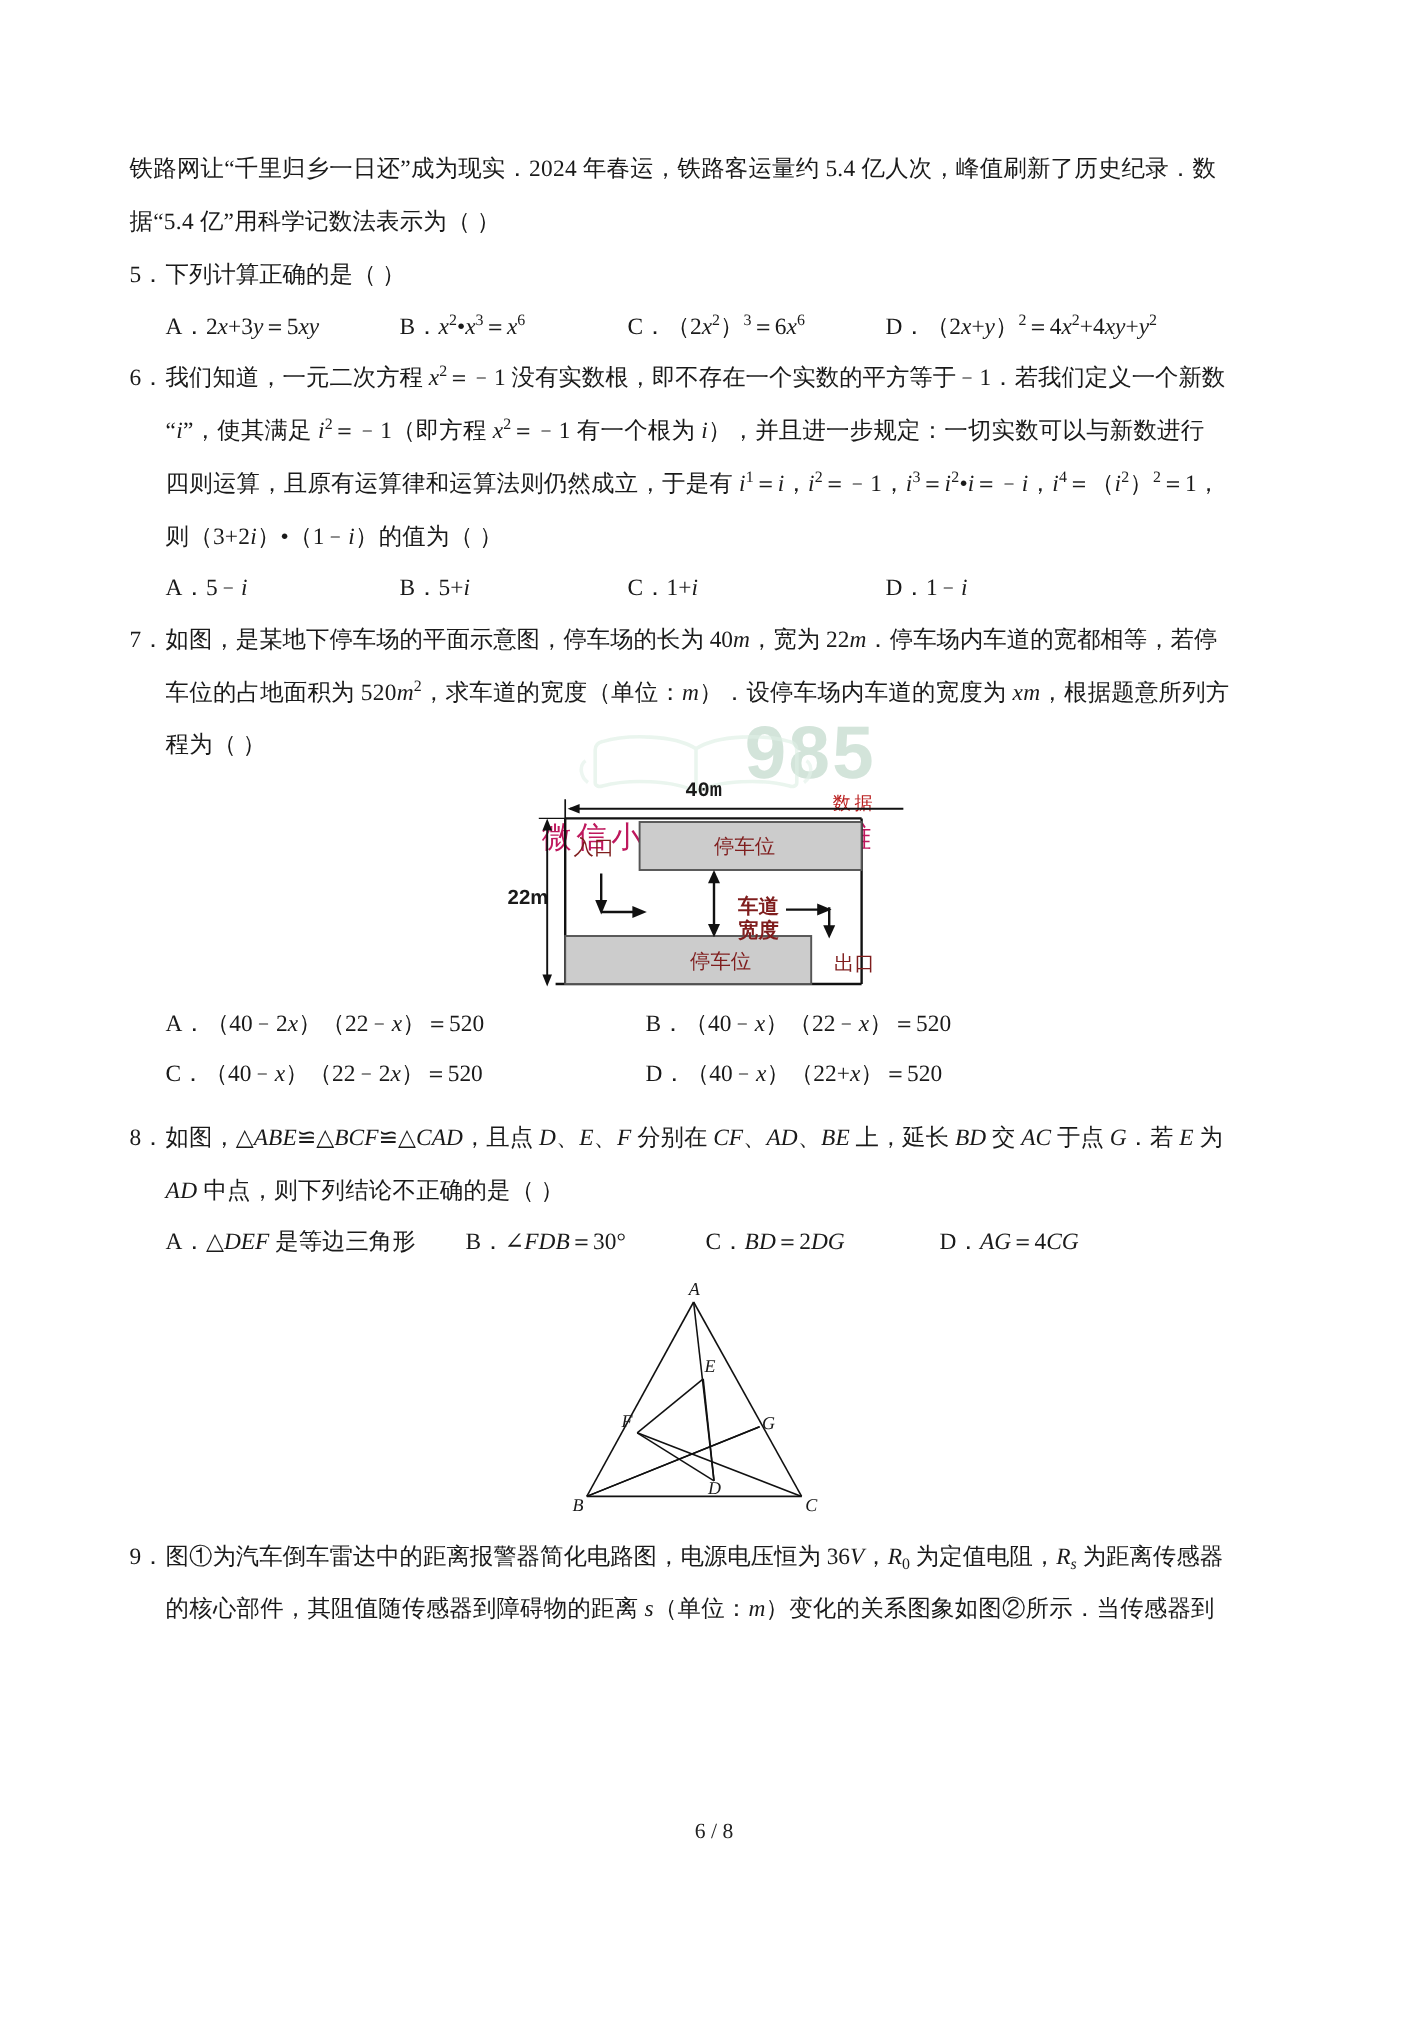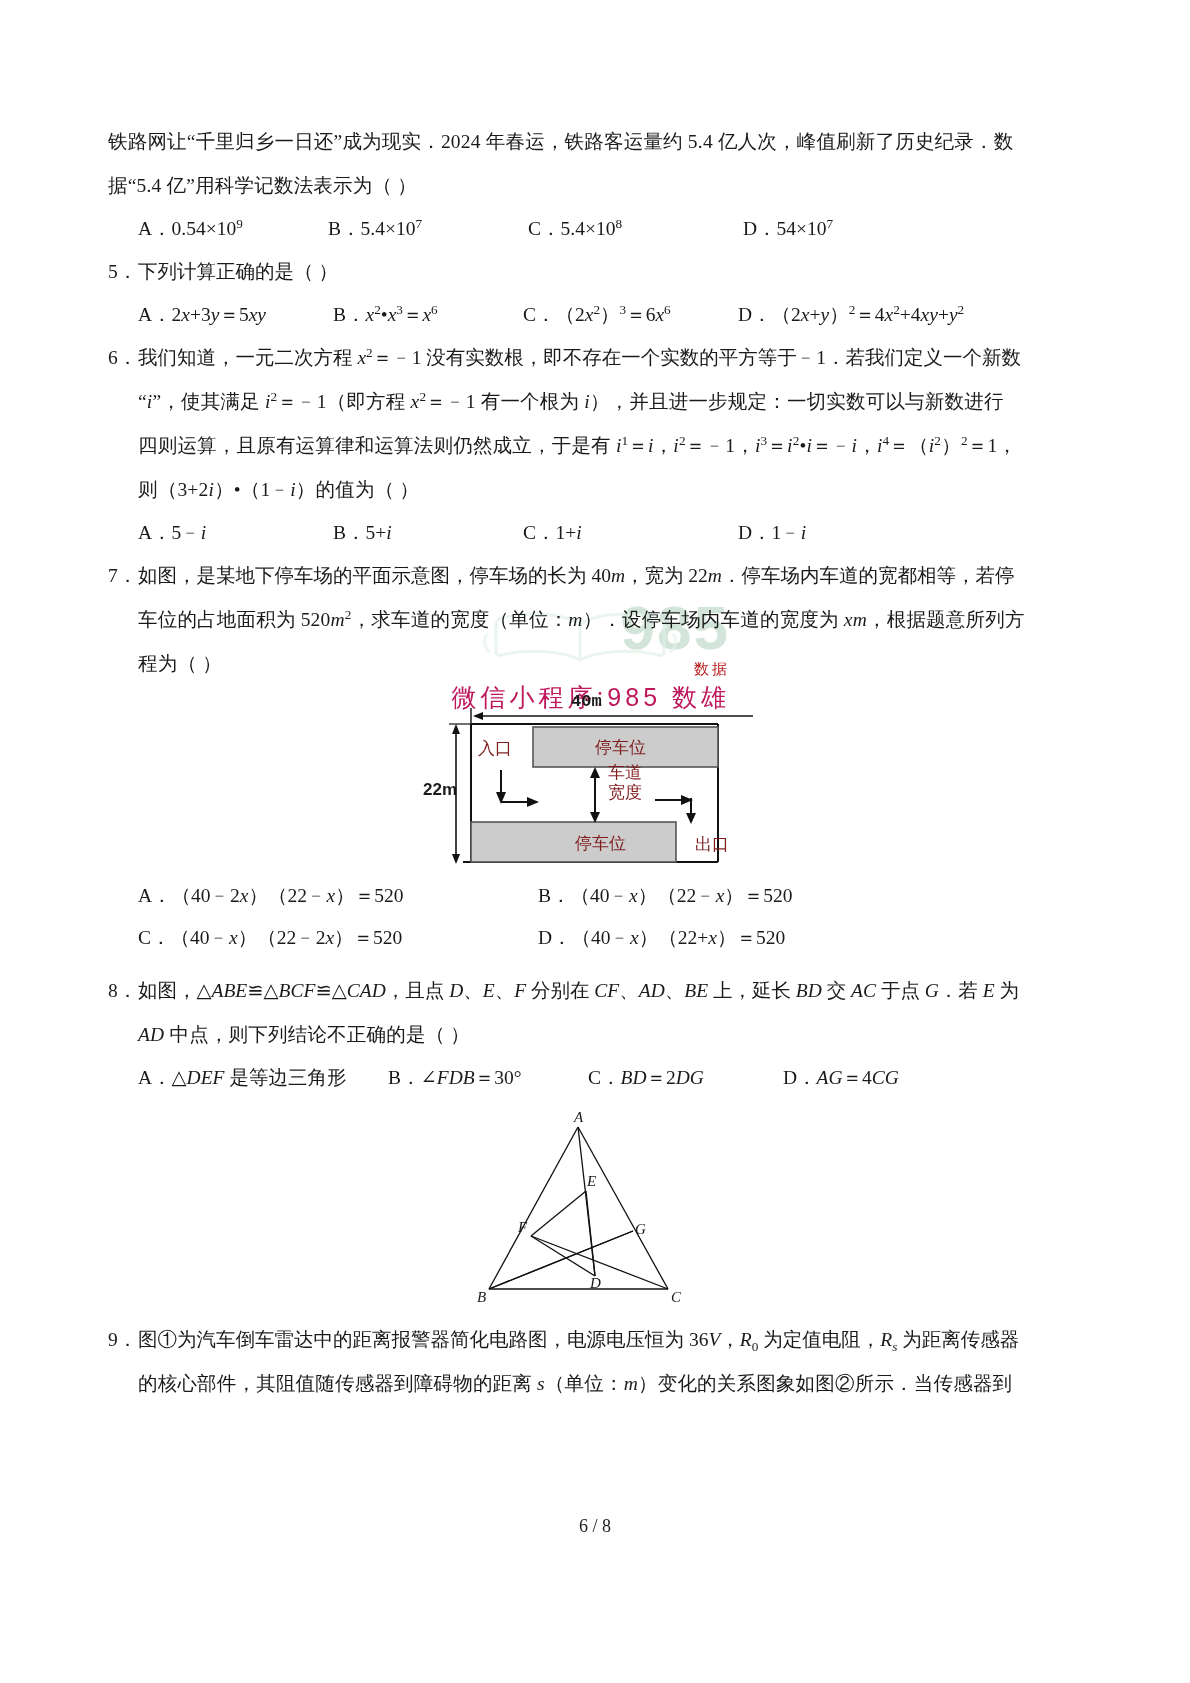--- a/index.html
+++ b/index.html
@@ -83,21 +83,21 @@
     position: absolute;
     font-size: 17px;
     font-family: "Liberation Sans", "DejaVu Sans", sans-serif;
     color: #7f1d1d;
     line-height: 20px;
   }
   .pk-slot1 { left: 172px; top: 46px; }
   .pk-slot2 { left: 152px; top: 142px; }
   .pk-in    { left: 55px; top: 47px; }
   .pk-out   { left: 272px; top: 143px; }
-  .pk-lane  { left: 178px; top: 71px; width: 48px; text-align: center;}
+  .pk-lane  { left: 178px; top: 96px; width: 48px; text-align: right; font-weight: bold;}
 
   
   .fig-tri {
     position: relative;
     width: 230px;
     height: 195px;
     margin: 14px auto 0 auto;
   }
   .tri-lab {
     position: absolute;
@@ -173,26 +173,20 @@
     <div class="wm-num">985</div>
     <div class="wm-sub">数据</div>
     <div class="wm-cn">微信小程序:985 数雄</div>
   </div>
 
   <div class="content">
 
     <div>
       <div class="para">铁路网让“千里归乡一日还”成为现实．2024 年春运，铁路客运量约 5.4 亿人次，峰值刷新了历史纪录．数</div>
       <div class="para">据“5.4 亿”用科学记数法表示为（      ）</div>
-      <div class="opts">
-        <div class="op" style="width:190px"><span>A．</span><span>0.54×10<sup>9</sup></span></div>
-        <div class="op" style="width:200px"><span>B．</span><span>5.4×10<sup>7</sup></span></div>
-        <div class="op" style="width:215px"><span>C．</span><span>5.4×10<sup>8</sup></span></div>
-        <div class="op"><span>D．</span><span>54×10<sup>7</sup></span></div>
-      </div>
     </div>
 
     <div>
       <div class="q-line">
         <span class="q-num">5．</span>
         <span>下列计算正确的是（      ）</span>
       </div>
       <div class="opts">
         <div class="op" style="width:195px"><span>A．</span><span>2<i>x</i>+3<i>y</i>＝5<i>xy</i></span></div>
         <div class="op" style="width:190px"><span>B．</span><span><i>x</i><sup>2</sup>•<i>x</i><sup>3</sup>＝<i>x</i><sup>6</sup></span></div>

